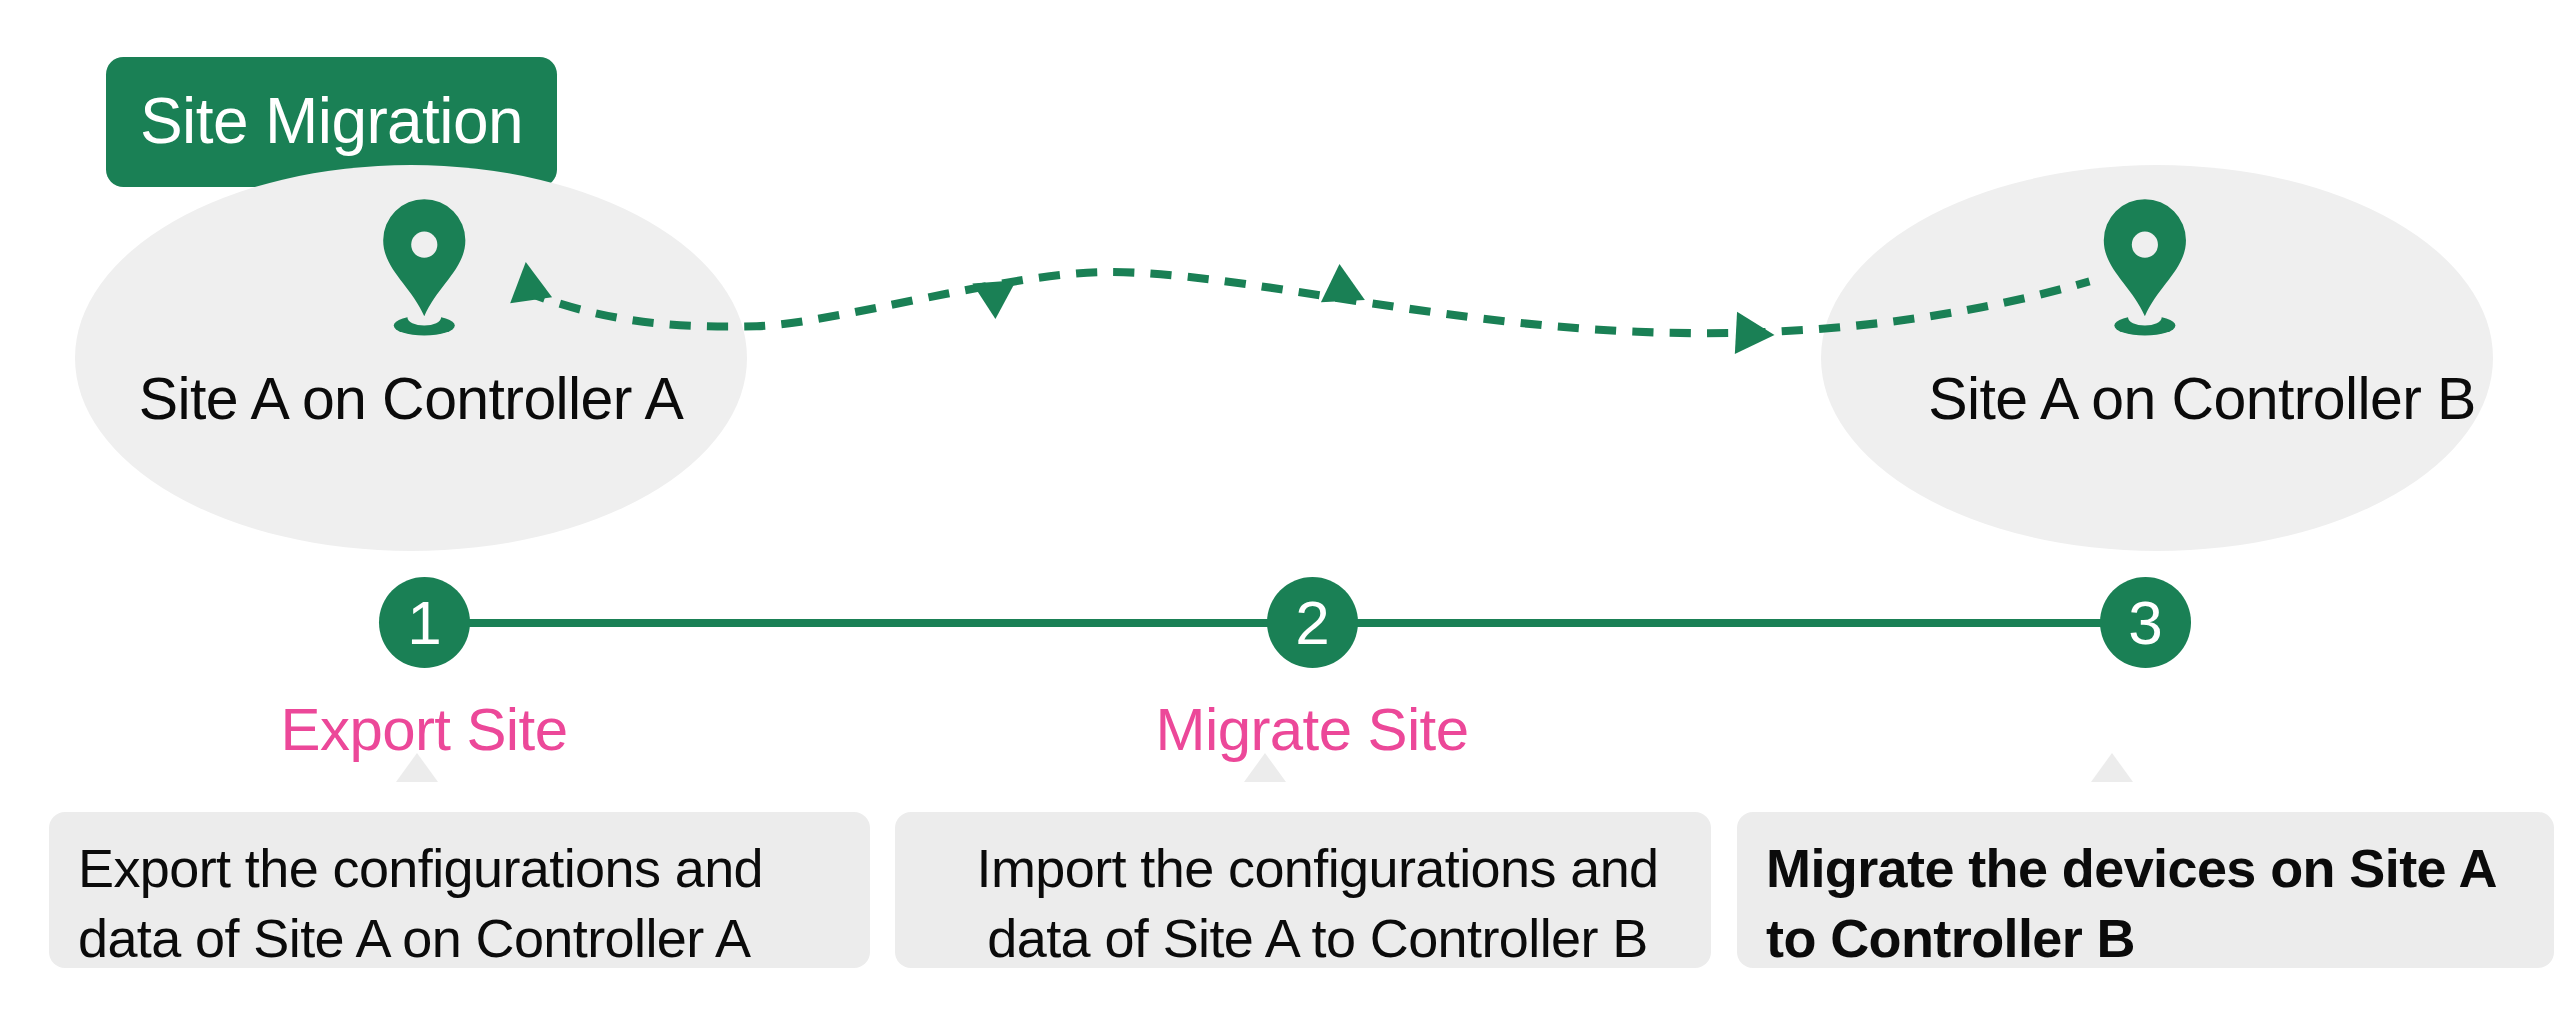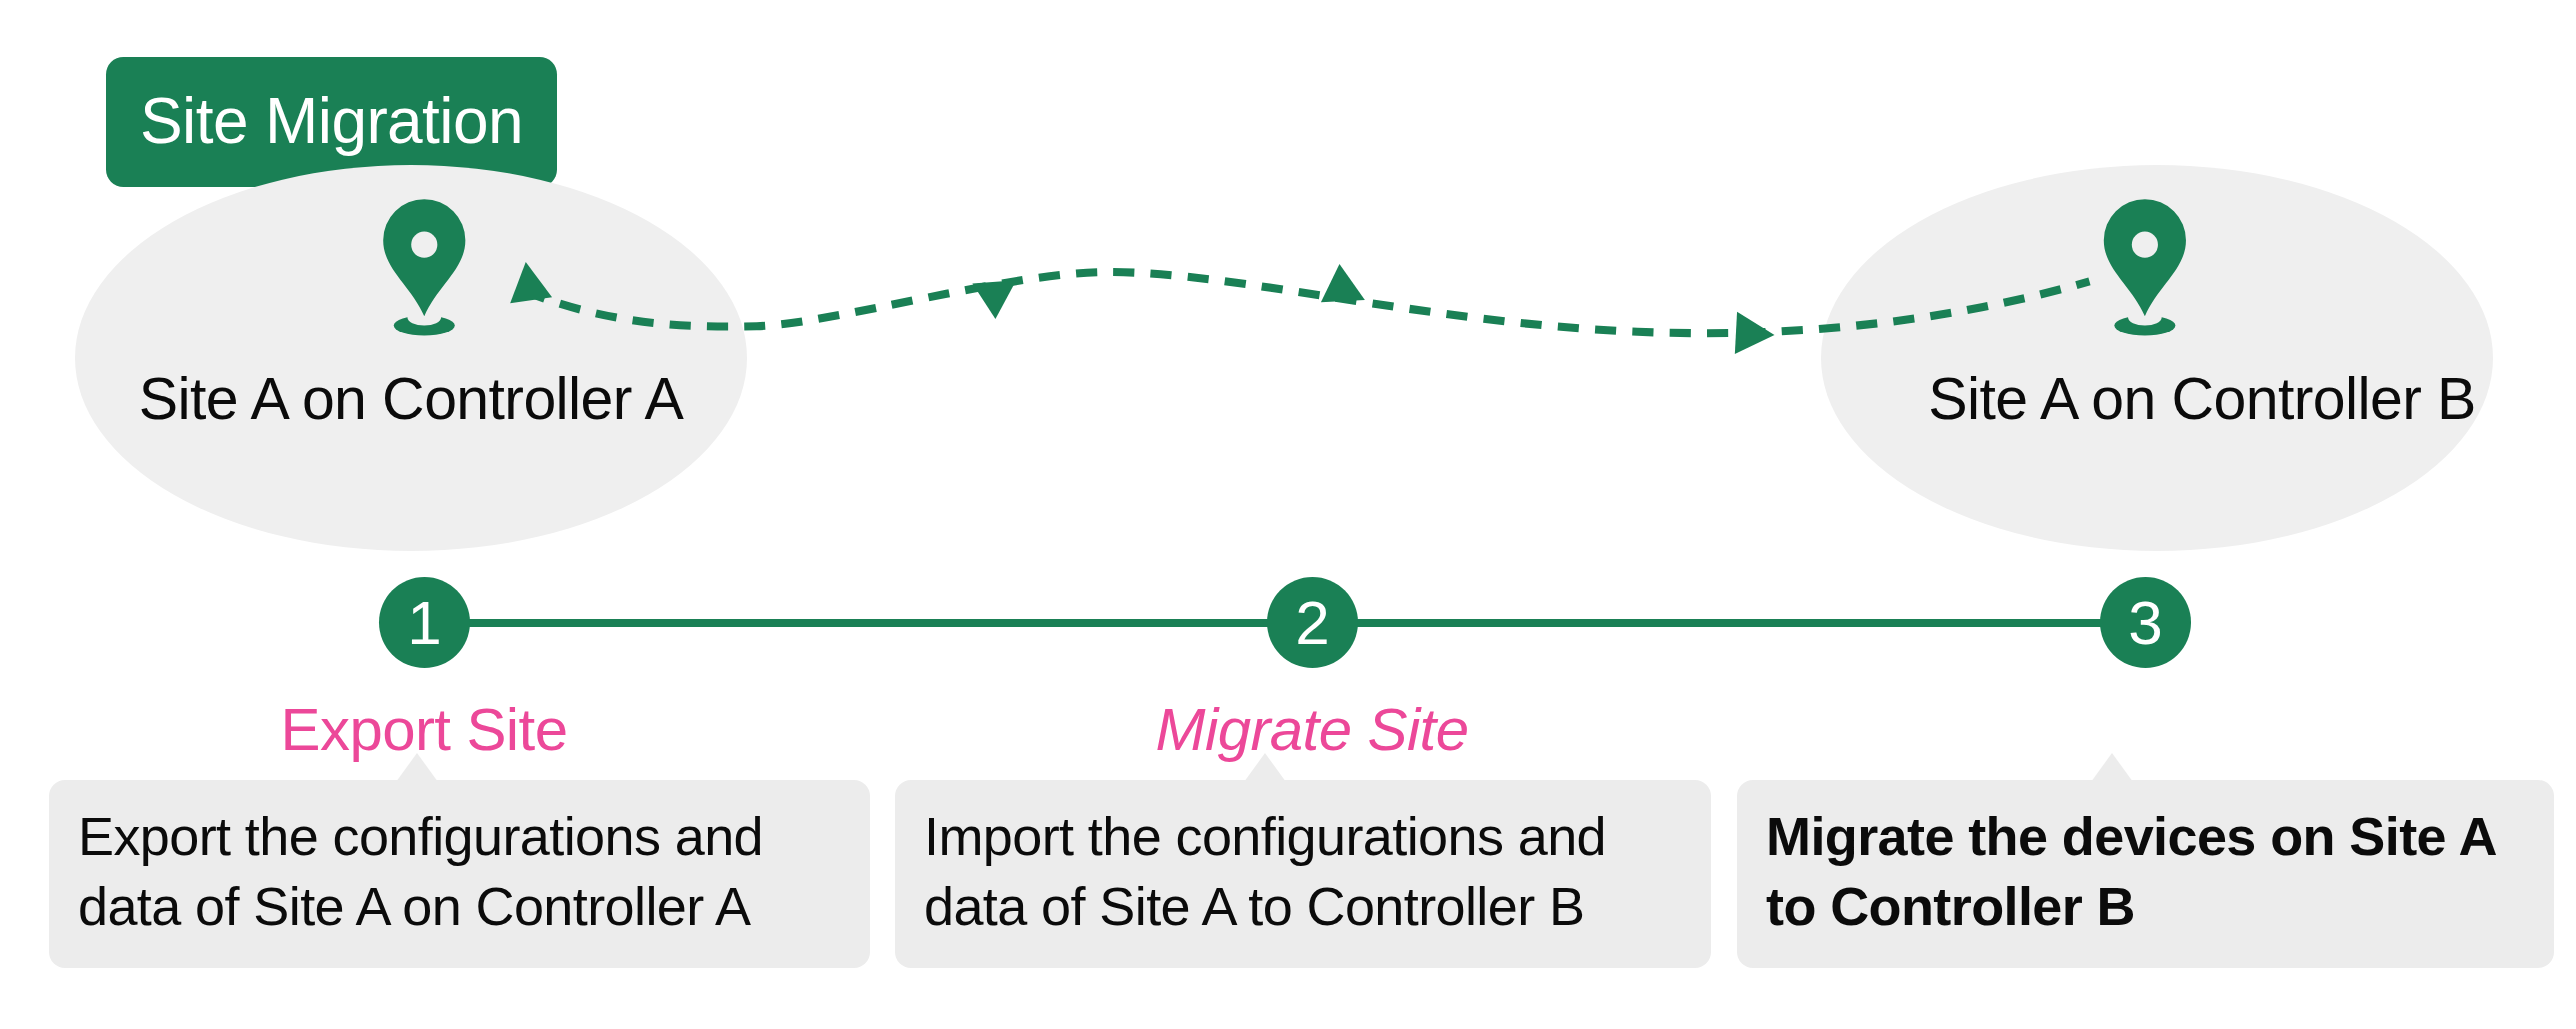--- a/index.html
+++ b/index.html
@@ -44,31 +44,31 @@
   }
   .step-circle.c1 { left:379px; }
   .step-circle.c2 { left:1267px; }
   .step-circle.c3 { left:2100px; }
   .step-label {
     position:absolute; top:696px; transform:translateX(-50%);
     font-size:60px; line-height:68px; letter-spacing:-0.6px;
     white-space:nowrap; color:#ec4899;
   }
   .step-label.l1 { left:424px; }
-  .step-label.l2 { left:1312px;font-style:italic; }
+  .step-label.l2 { left:1312px; }
   .step-label.l3 { left:2146px; }
   
   .desc-box {
-    position:absolute; top:780px; height:188px; border-radius:16px;
+    position:absolute; top:812px; height:156px; border-radius:16px;
     background:#ececec; box-sizing:border-box; padding:21px 0 0 29px;
     font-size:54px; line-height:70px; letter-spacing:-0.6px;
     white-space:nowrap; color:#0b0b0b;
   }
   .desc-box.b1 { left:49px;   width:821px; }
-  .desc-box.b2 { left:895px; width:816px; }
+  .desc-box.b2 { left:895px; width:816px;text-align:center; }
   .desc-box.b3 { left:1737px; width:817px;font-weight:bold; }
   .box-tail {
     position:absolute; top:753px; width:0; height:0;
     border-left:21px solid transparent; border-right:21px solid transparent;
     border-bottom:29px solid #ececec;
   }
   .box-tail.t1 { left:396px; }
   .box-tail.t2 { left:1244px; }
   .box-tail.t3 { left:2091px; }
 </style>

